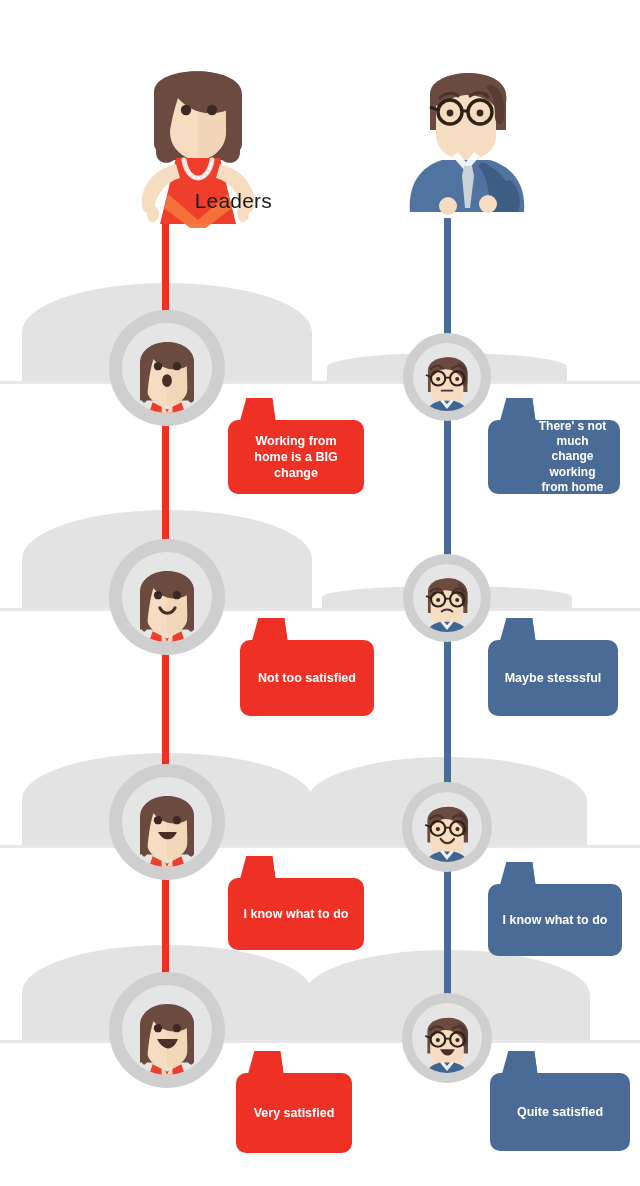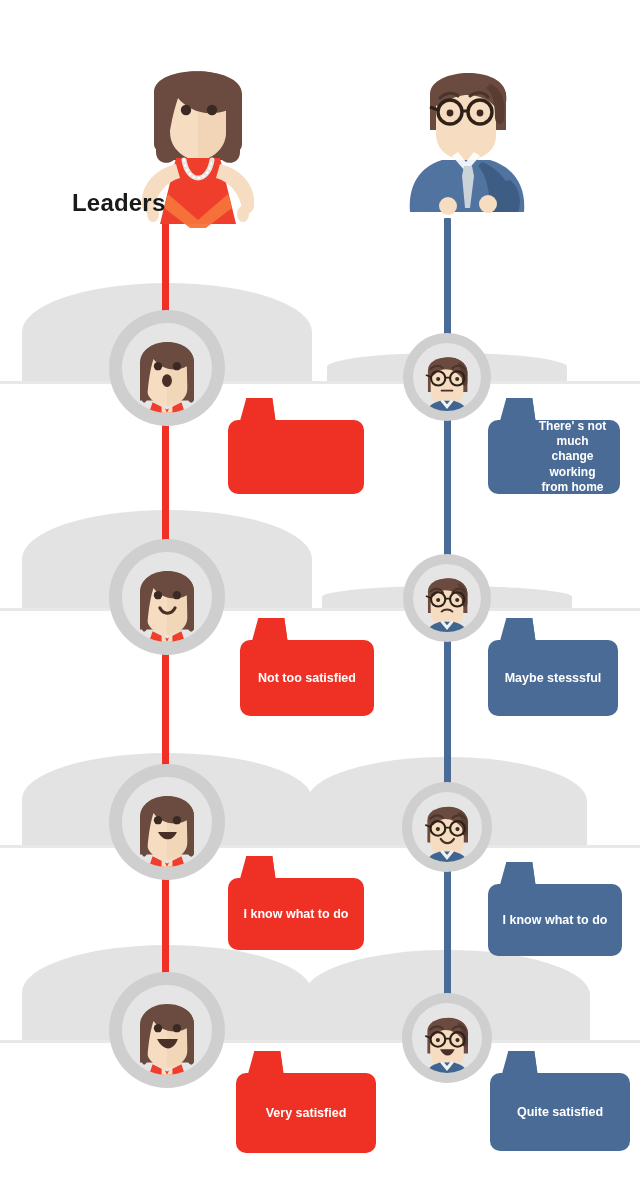--- a/index.html
+++ b/index.html
@@ -8,22 +8,22 @@
     background:#ffffff;
     font-family:"Liberation Sans", sans-serif;
     overflow:hidden;
     position:relative;
   }
   #stage{position:relative;width:640px;height:1186px;overflow:hidden;}
 
   
   .person{position:absolute;width:160px;height:180px;}
   .person-label{
-    position:absolute;width:200px;text-align:left;
-    font-weight:bold;font-size:24px;color:#1a1a1a;
+    position:absolute;width:200px;text-align:right;
+    font-weight:normal;font-size:21px;color:#1a1a1a;
     letter-spacing:.2px;
   }
 
   
   .spine{position:absolute;width:7px;border-radius:1px;}
 
   
   .arch{position:absolute;background:#e3e3e3;}
   .arch-dome{
     position:absolute;left:0;top:0;width:100%;height:100%;
@@ -345,20 +345,21 @@
     <circle cx="65" cy="53" r="3" fill="#3b2a24"></circle>
     <path d="M40 66 C46 78 56 78 61 66 Z" fill="#4a2f28"></path>
     <path d="M32 88 C24 92 22 96 22 100 L78 100 C78 96 76 92 68 88 L60 85 L40 85 Z" fill="#3f6590"></path>
     <path d="M40 85 L50 97 L60 85 L56 83 L50 90 L44 83 Z" fill="#eef2f5"></path>
   </svg></div>
       </div>
     </div>
   <div id="bubble-layer">
       <div class="bubble red" style="left: 228px; top: 420px; width: 136px; height: 74px; font-size: 12.5px;">
         <span class="tail"></span>
+        <span>Working from home is a BIG change</span>
       </div>
       <div class="bubble blue" style="left: 488px; top: 420px; width: 132px; height: 74px; font-size: 12px; padding-left: 47px;">
         <span class="tail"></span>
         <span>There' s not much change working from home</span>
       </div>
       <div class="bubble red" style="left: 240px; top: 640px; width: 134px; height: 76px; font-size: 12.5px;">
         <span class="tail"></span>
         <span>Not too satisfied</span>
       </div>
       <div class="bubble blue" style="left: 488px; top: 640px; width: 130px; height: 76px; font-size: 12.5px;">
@@ -366,21 +367,21 @@
         <span>Maybe stesssful</span>
       </div>
       <div class="bubble red" style="left: 228px; top: 878px; width: 136px; height: 72px; font-size: 12.5px;">
         <span class="tail"></span>
         <span>I know what to do</span>
       </div>
       <div class="bubble blue" style="left: 488px; top: 884px; width: 134px; height: 72px; font-size: 12.5px;">
         <span class="tail"></span>
         <span>I know what to do</span>
       </div>
-      <div class="bubble red" style="left: 236px; top: 1073px; width: 140px; height: 80px; font-size: 12.5px;">
+      <div class="bubble red" style="left: 236px; top: 1073px; width: 116px; height: 80px; font-size: 12.5px;">
         <span class="tail"></span>
         <span>Very satisfied</span>
       </div>
       <div class="bubble blue" style="left: 490px; top: 1073px; width: 140px; height: 78px; font-size: 12.5px;">
         <span class="tail"></span>
         <span>Quite satisfied</span>
       </div>
     </div>
 
 </div>

